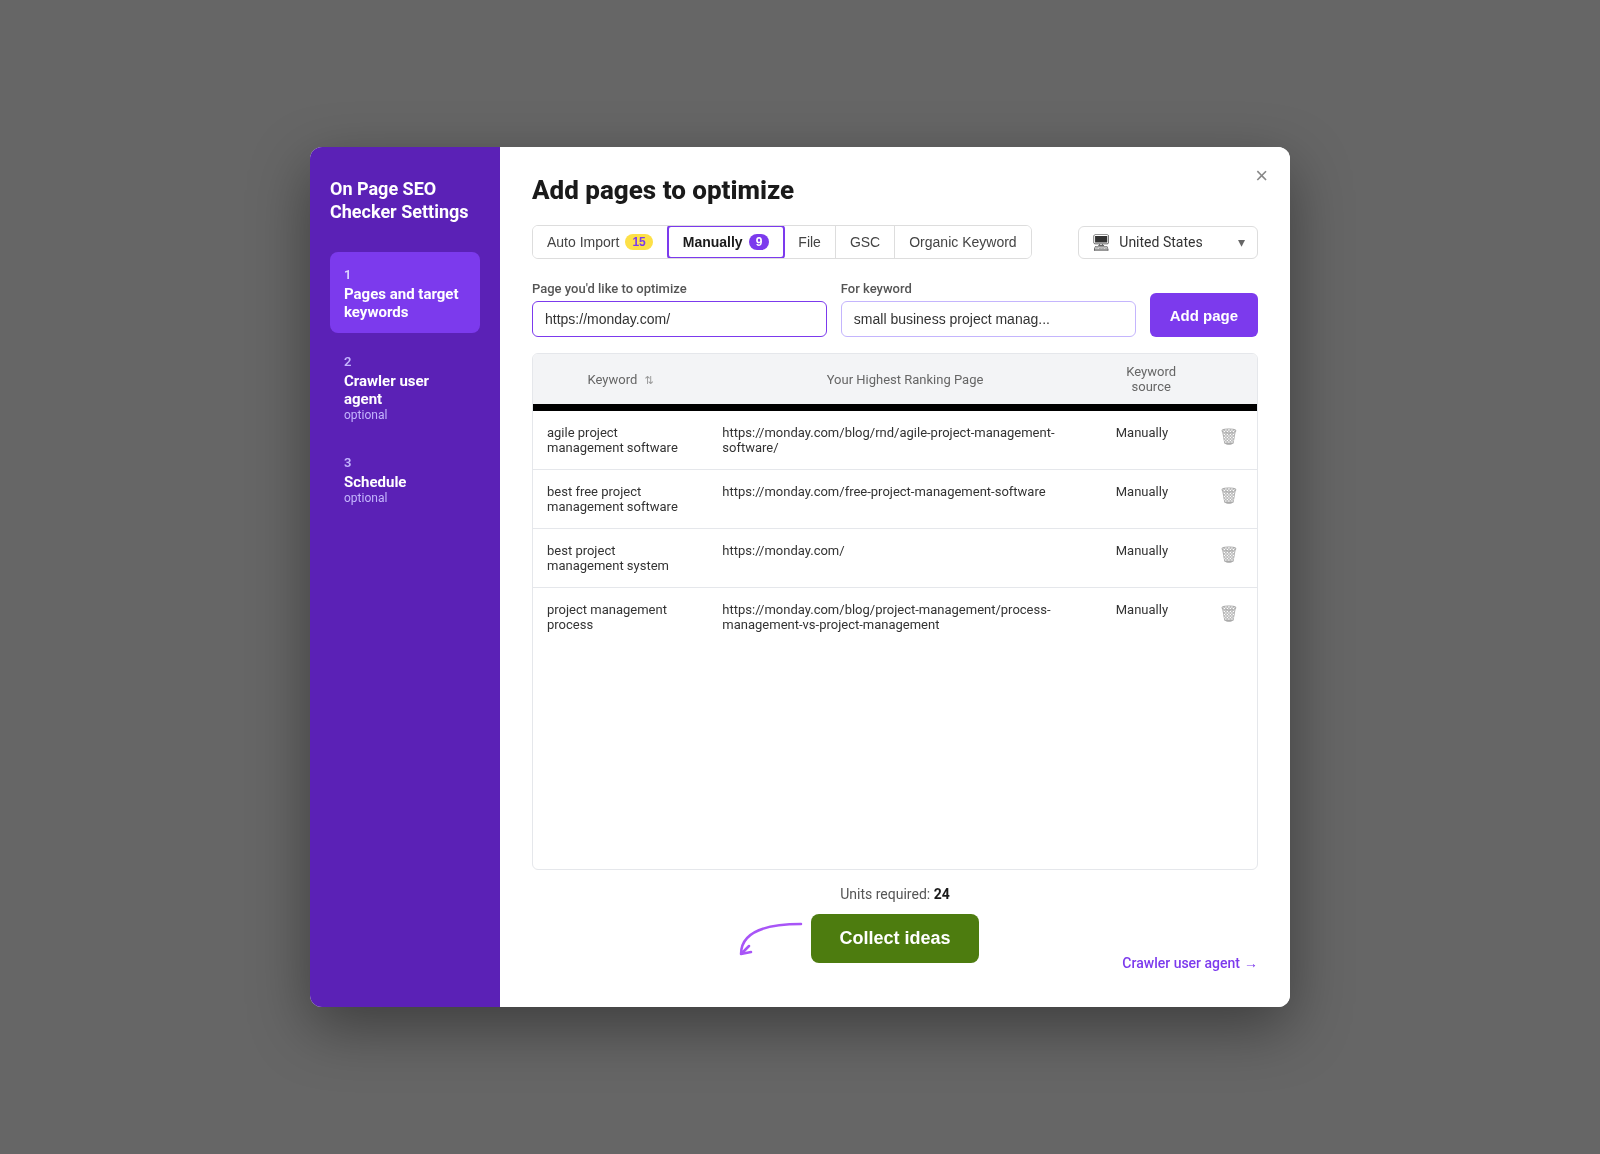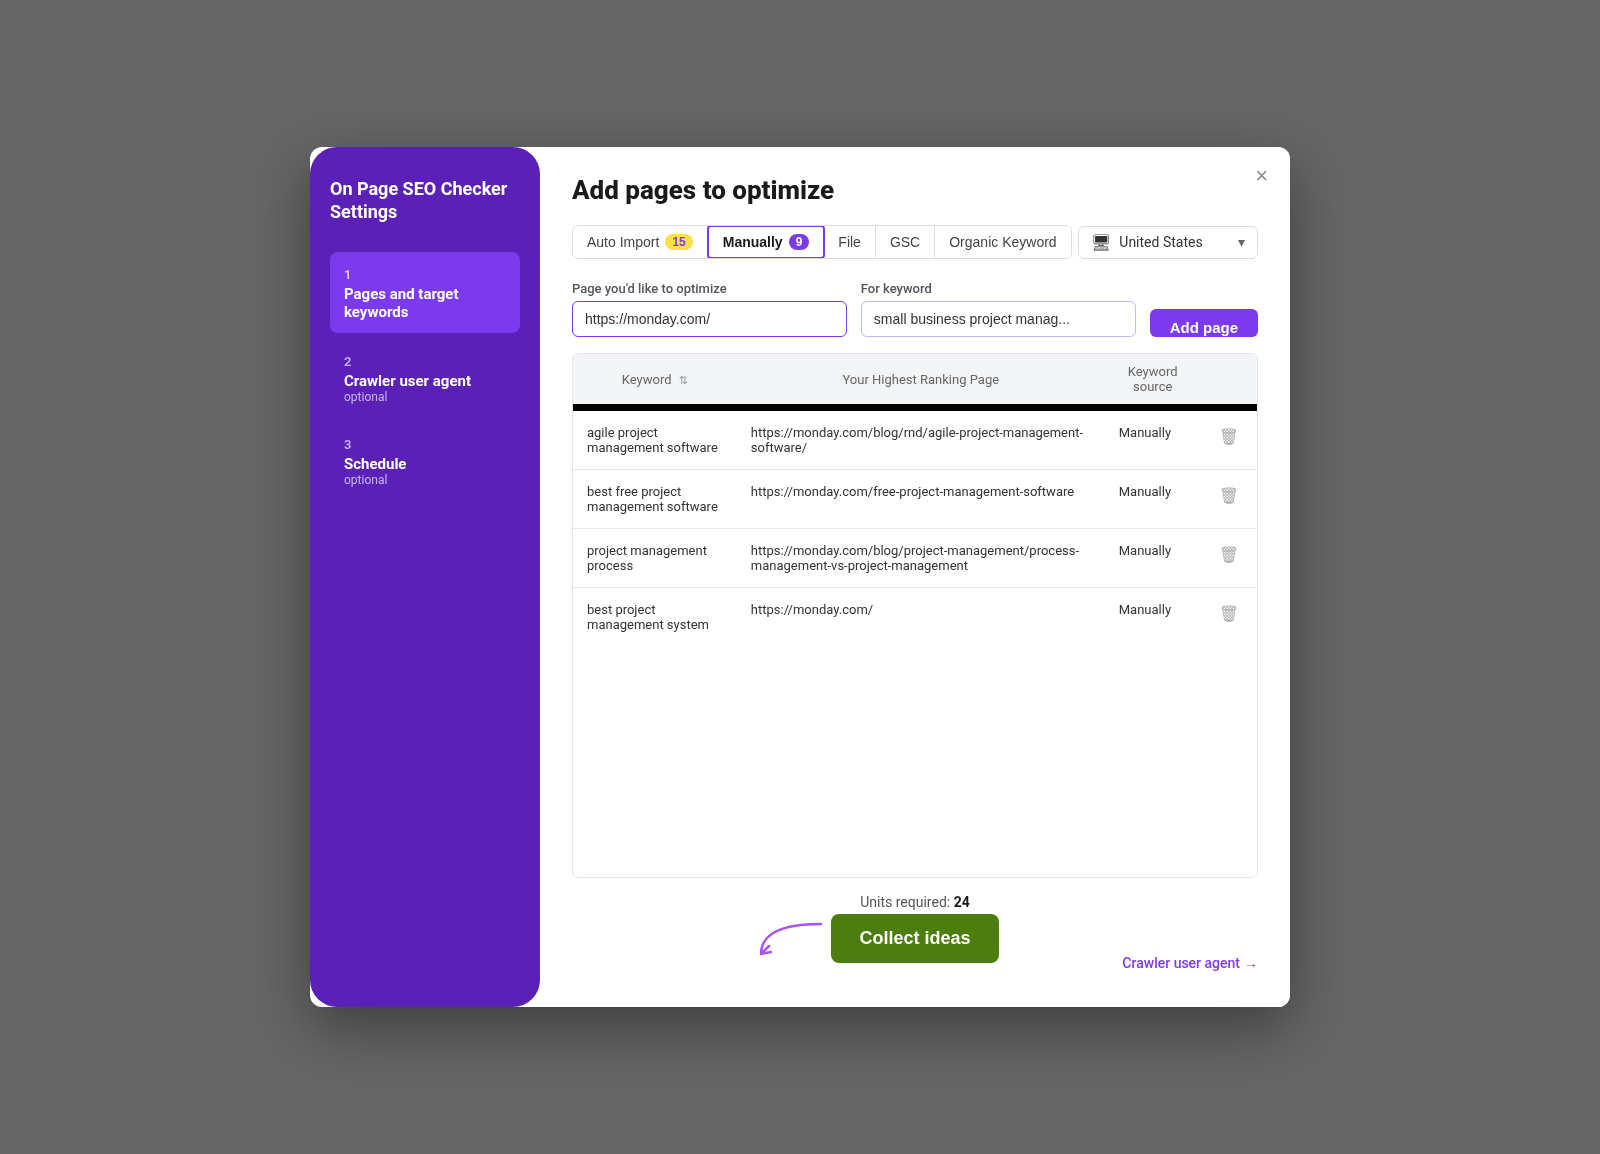--- a/index.html
+++ b/index.html
@@ -16,27 +16,26 @@
       display: flex;
       width: 980px;
       min-height: 860px;
       border-radius: 12px;
       overflow: hidden;
       box-shadow: 0 20px 60px rgba(0,0,0,0.4);
       background: #fff;
     }
     
     .sidebar {
-      width: 230px;
+      width: 190px;
       background: #5b21b6;
       padding: 30px 20px;
       flex-shrink: 0;
       display: flex;
       flex-direction: column;
-      border-radius: 27px;
     }
     .sidebar-title {
       color: #fff;
       font-size: 18px;
       font-weight: 700;
       line-height: 1.3;
       margin-bottom: 28px;
     }
     .sidebar-item {
       padding: 12px 14px;
@@ -196,21 +195,21 @@
     .add-page-btn {
       background: #7c3aed;
       color: #fff;
       border: none;
       border-radius: 6px;
       padding: 10px 20px;
       font-size: 15px;
       font-weight: 600;
       cursor: pointer;
       white-space: nowrap;
-      height: 28px;
+      height: 44px;
       align-self: flex-end;
     }
     
     .table-wrapper {
       flex: 1;
       overflow-y: auto;
       border: 1px solid #e5e7eb;
       border-radius: 6px;
       margin-bottom: 16px;
     }
@@ -249,20 +248,21 @@
       border: none;
       cursor: pointer;
       color: #aaa;
       font-size: 16px;
       padding: 2px 4px;
     }
     .units-text {
       font-size: 14px;
       color: #555;
       text-align: right;
+      margin-bottom: 8px;
     }
     .units-text strong { color: #1a1a1a; }
     .bottom-center {
       display: flex;
       flex-direction: column;
       align-items: center;
       gap: 4px;
     }
     .collect-ideas-btn {
       background: #4d7c0f;
@@ -389,35 +389,35 @@
   </tr>
             <tr>
     <td>best free project management software</td>
     <td>https://monday.com/free-project-management-software</td>
     <td>Manually</td>
     <td style="text-align:center;">
       <button class="delete-btn">🗑</button>
     </td>
   </tr>
             <tr>
+    <td>best project management system</td>
+    <td>https://monday.com/</td>
+    <td>Manually</td>
+    <td style="text-align:center;">
+      <button class="delete-btn">🗑</button>
+    </td>
+  </tr>
+            <tr>
     <td>project management process</td>
     <td>https://monday.com/blog/project-management/process-management-vs-project-management</td>
     <td>Manually</td>
     <td style="text-align:center;">
       <button class="delete-btn">🗑</button>
     </td>
   </tr>
-            <tr>
-    <td>best project management system</td>
-    <td>https://monday.com/</td>
-    <td>Manually</td>
-    <td style="text-align:center;">
-      <button class="delete-btn">🗑</button>
-    </td>
-  </tr>
           </tbody>
       </table>
     </div>
 
     <div class="bottom-area">
       <div class="bottom-center">
         <div class="units-text">
           <span>Units required:</span>
           <strong>24</strong>
         </div>

